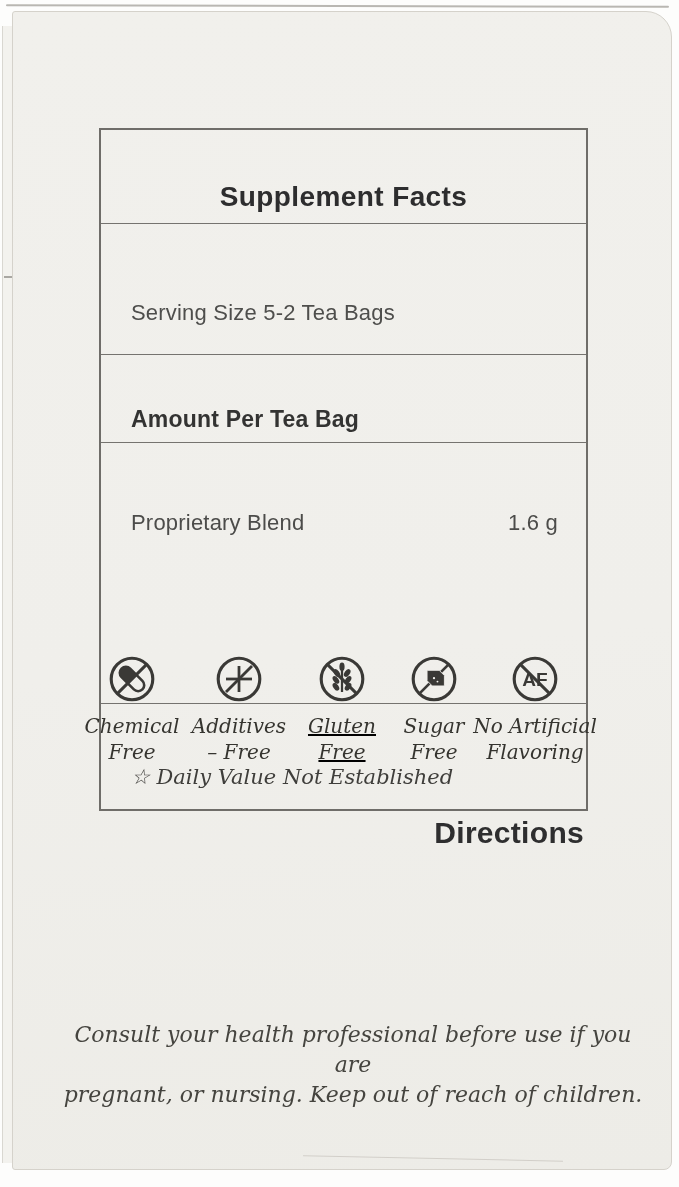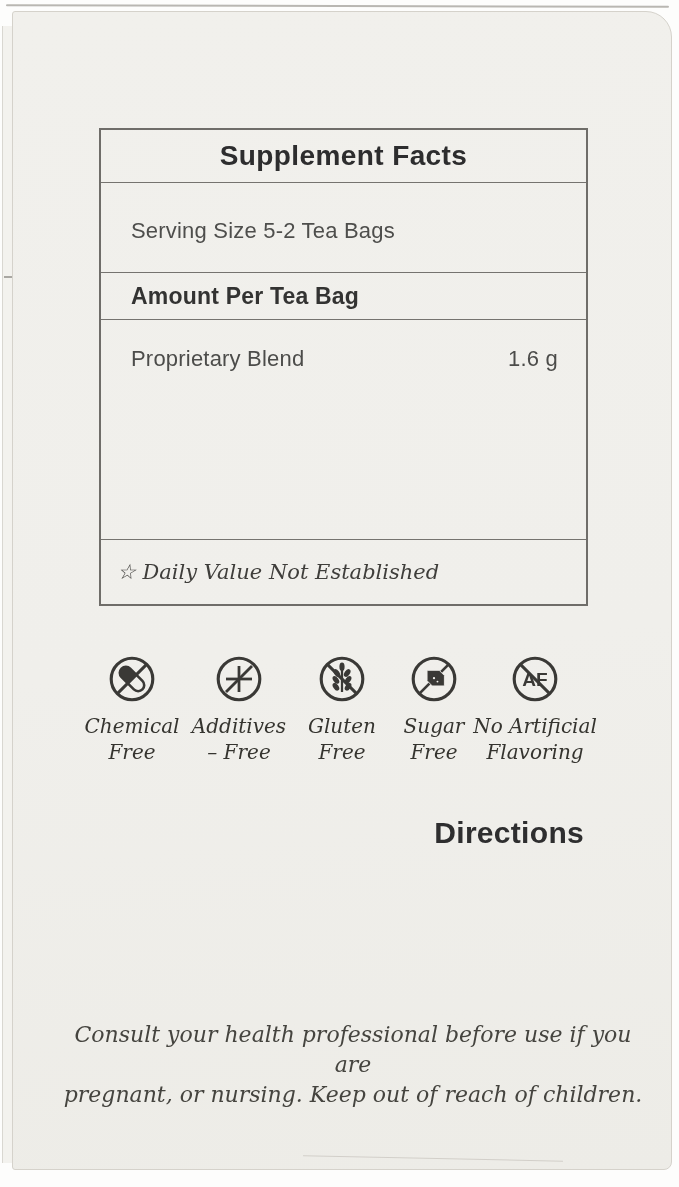--- a/index.html
+++ b/index.html
@@ -28,21 +28,21 @@
   }
   .bottom-crease{
     position:absolute;left:290px;top:1146px;width:260px;height:1px;
     background:#d2cfc9;transform:rotate(1.2deg);
   }
   
   .facts-panel{
     position:absolute;left:86px;top:116px;width:485px;
     border:2px solid #6f6d69;background:transparent;color:#4c4c4a;
   }
-  .row{box-sizing:border-box;}
+  .row{box-sizing:border-box;margin-top:41px;}
   .row-title{
     height:53px;border-bottom:1.5px solid #75736f;
     display:flex;align-items:center;justify-content:center;
     font-size:28px;font-weight:bold;letter-spacing:.4px;color:#2d2d2e;
   }
   .row-serving{
     height:90px;border-bottom:1.5px solid #75736f;
     display:flex;align-items:center;padding:6px 0 0 30px;
     font-size:22px;color:#4e4e4c;letter-spacing:.2px;
   }
@@ -61,21 +61,21 @@
   }
   .ingredients{
     position:relative;margin-top:17px;
     font-size:20.5px;line-height:25px;color:#525250;letter-spacing:.1px;
     white-space:pre-line;
   }
   .ing-star{
     position:absolute;right:2px;bottom:1px;font-size:19px;color:#45443f;
   }
   .row-dv{
-    height:64px;display:flex;align-items:center;padding-left:16px;
+    height:64px;display:flex;align-items:center;padding-left:30px;
     font-family:"DejaVu Serif",serif;font-style:italic;
     font-size:21px;color:#3f3e3b;
   }
   
   .badge{
     position:absolute;top:641px;width:130px;text-align:center;
   }
   .badge svg{display:block;margin:0 auto;}
   .badge-label{
     margin-top:8px;white-space:pre-line;
@@ -139,21 +139,21 @@
     <svg width="52" height="52" viewBox="0 0 60 60">
       <circle cx="30" cy="30" r="24" fill="none" stroke="#3a3936" stroke-width="3.6"></circle>
       <line x1="30" y1="15" x2="30" y2="45" stroke="#3a3936" stroke-width="3.2"></line>
       <line x1="15" y1="30" x2="45" y2="30" stroke="#3a3936" stroke-width="3.2"></line>
       <line x1="45" y1="15" x2="15" y2="45" stroke="#3a3936" stroke-width="3.2"></line>
     </svg>
     <div class="badge-label">Additives
 – Free</div>
   </div>
 
-  <div class="badge" style="left:264px;">
+  <div class="badge" style="left:264px;text-decoration:underline;">
     <svg width="52" height="52" viewBox="0 0 60 60">
       <circle cx="30" cy="30" r="24" fill="none" stroke="#3a3936" stroke-width="3.6"></circle>
       <line x1="30" y1="17" x2="30" y2="45" stroke="#3a3936" stroke-width="2.6"></line>
       <ellipse cx="30" cy="16" rx="3" ry="5" fill="#3a3936"></ellipse>
       <ellipse cx="24" cy="23" rx="3" ry="5" fill="#3a3936" transform="rotate(-35 24 23)"></ellipse>
       <ellipse cx="36" cy="23" rx="3" ry="5" fill="#3a3936" transform="rotate(35 36 23)"></ellipse>
       <ellipse cx="23" cy="31" rx="3" ry="5" fill="#3a3936" transform="rotate(-35 23 31)"></ellipse>
       <ellipse cx="37" cy="31" rx="3" ry="5" fill="#3a3936" transform="rotate(35 37 31)"></ellipse>
       <ellipse cx="23" cy="39" rx="3" ry="5" fill="#3a3936" transform="rotate(-35 23 39)"></ellipse>
       <ellipse cx="37" cy="39" rx="3" ry="5" fill="#3a3936" transform="rotate(35 37 39)"></ellipse>

